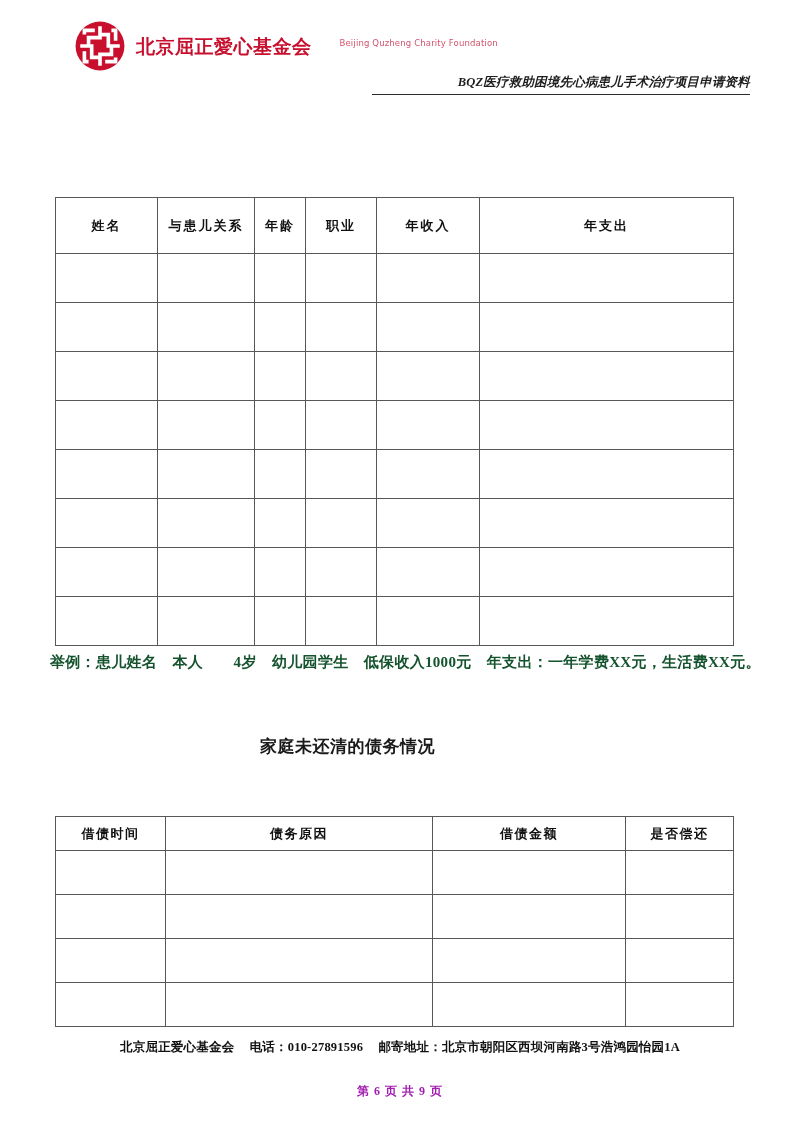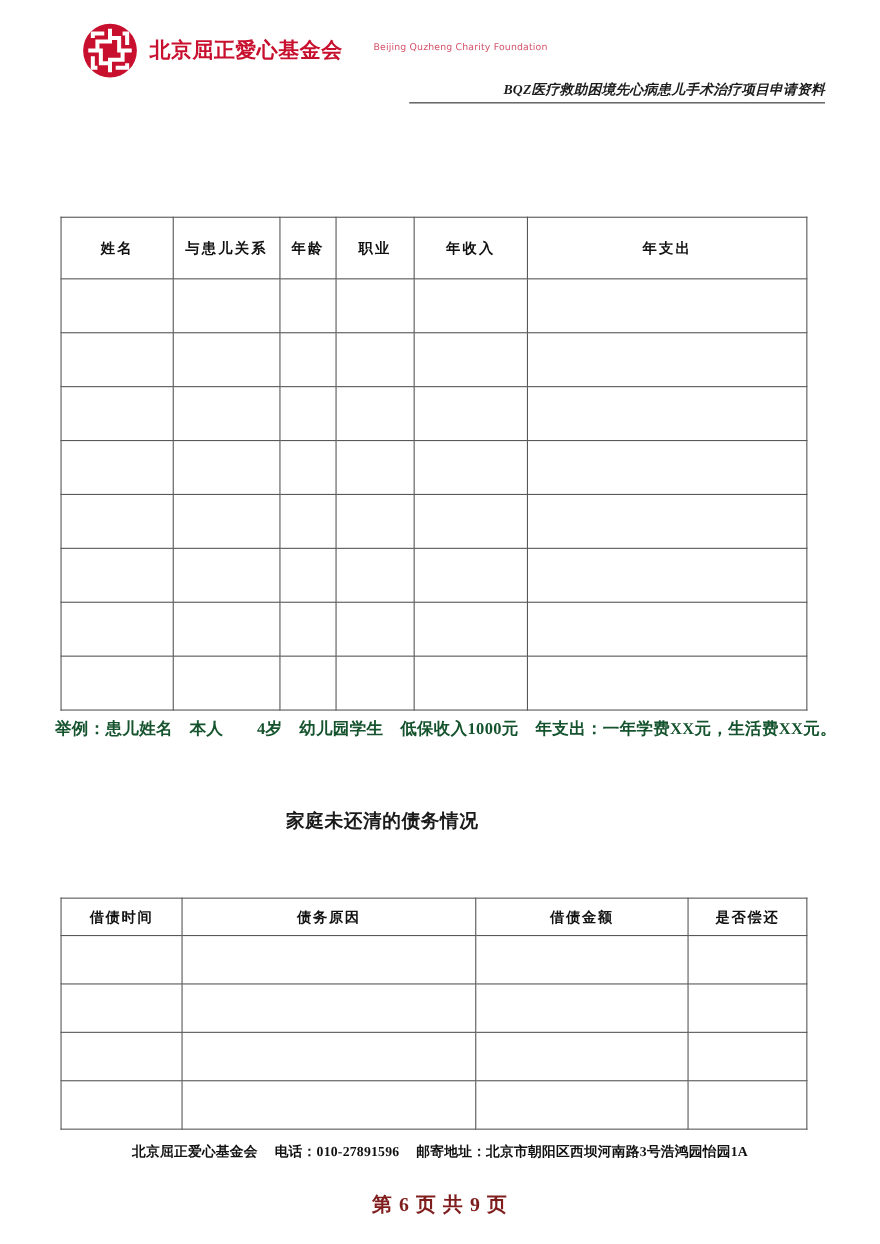--- a/index.html
+++ b/index.html
@@ -184,24 +184,24 @@
   }
   .doc-footer .seg { margin: 0 6px; }
 
   .page-number {
     position: absolute;
     top: 1083px;
     left: 0;
     width: 800px;
     text-align: center;
     font-family: "Liberation Serif", "DejaVu Serif", serif;
-    font-size: 18px;
+    font-size: 12px;
     font-weight: bold;
     letter-spacing: 1px;
-    color: #7f1d1d;
+    color: #a21caf;
   }
 </style>
 </head>
 <body>
 
 <div class="page">
 
   <div class="letterhead">
     <div class="logo-mark">
       <svg width="52" height="52" viewBox="0 0 100 100" aria-hidden="true">

